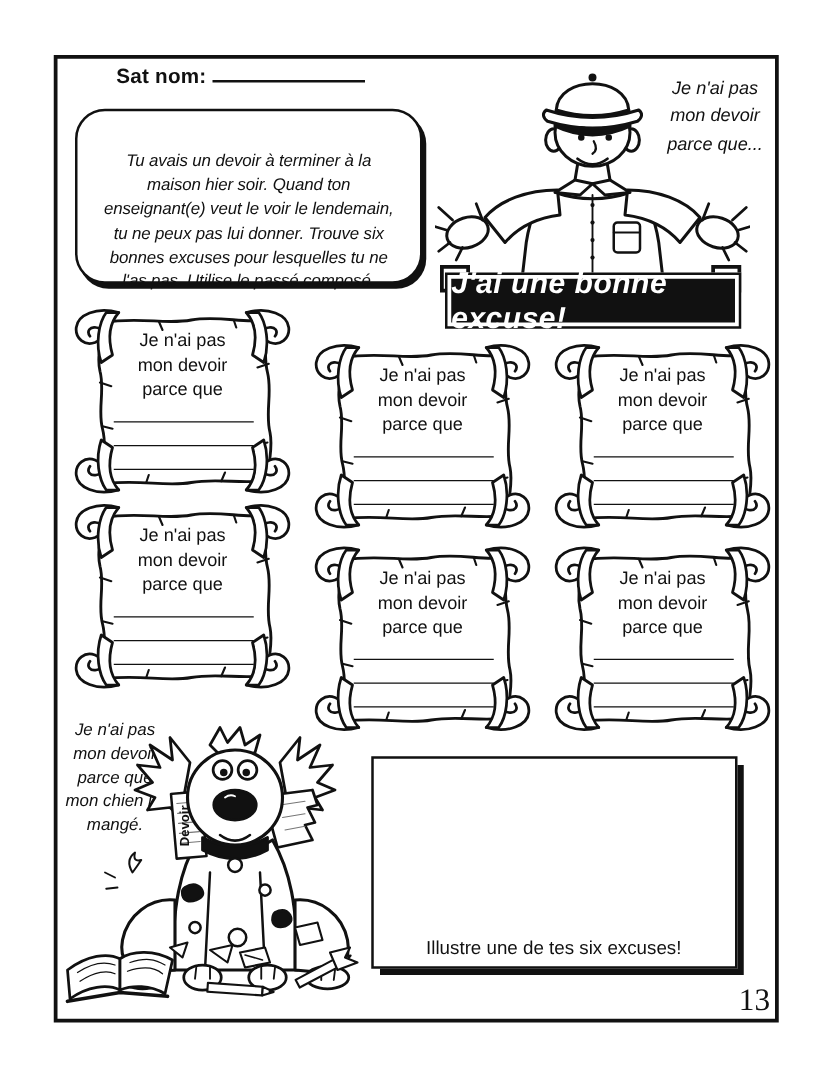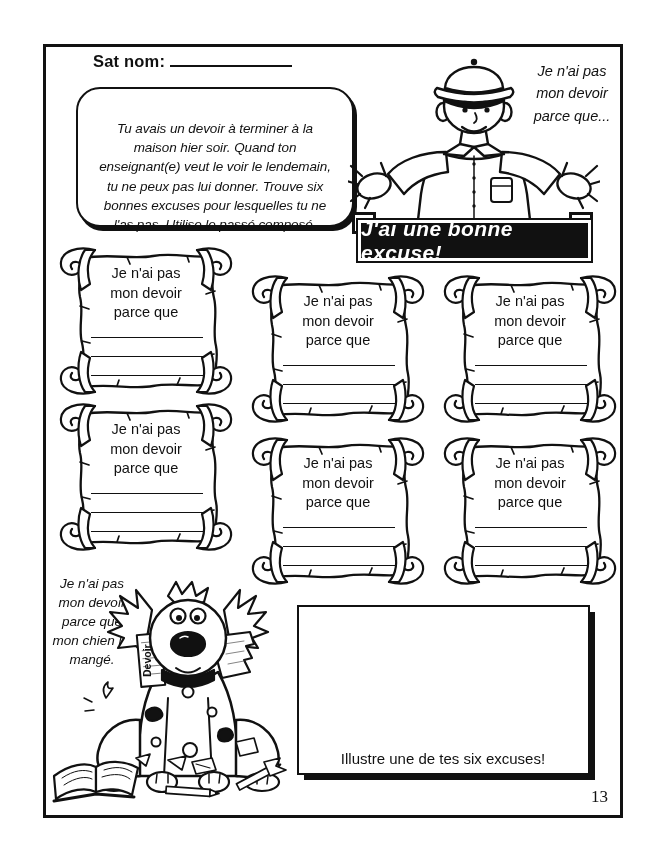--- a/index.html
+++ b/index.html
@@ -11,54 +11,54 @@
   
   .frame{left:43px;top:44px;width:580px;height:774px;border:3px solid #111;box-sizing:border-box;}
   
   .monnom{left:93px;top:52px;font-size:16.5px;font-weight:bold;letter-spacing:.2px;}
   .monnom-line{display:inline-block;width:122px;border-bottom:2px solid #111;}
   
   .bubble{
     left:60px;top:87px;width:278px;height:140px;box-sizing:border-box;
     border:2.5px solid #111;border-radius:24px;box-shadow:3px 4px 0 #111;
     padding:11px 5px;text-align:center;font-style:italic;font-size:13.5px;
-    line-height:1.42;background:#fff;white-space:pre-line;letter-spacing:-.1px;margin-left:16px;
+    line-height:1.42;background:#fff;white-space:pre-line;letter-spacing:-.1px;
   }
   .bubble .u{}
   
   .boy-svg{left:348px;top:48px;width:252px;height:172px;}
   .boy-note{left:518px;top:60px;width:108px;text-align:center;font-style:italic;
     font-size:14.5px;line-height:1.55;white-space:pre-line;}
   .banner-tab{top:212px;width:24px;height:22px;background:#fff;border:3px solid #111;box-sizing:border-box;}
   .tab-l{left:352px;} .tab-r{left:569px;}
   .banner{left:356px;top:218px;width:237px;height:45px;box-sizing:border-box;
     background:#fff;border:2px solid #111;padding:3px;}
   .banner-inner{width:100%;height:100%;background:#111;color:#fff;display:flex;
     align-items:center;justify-content:center;font-weight:800;font-style:italic;
-    font-size:21px;letter-spacing:.4px;box-sizing:border-box;}
+    font-size:24px;letter-spacing:.4px;box-sizing:border-box;}
   
   .scroll{position:absolute;width:178px;height:150px;}
   .s1{left:57px;top:246px;}  .s2{left:57px;top:402px;}
   .s3{left:249px;top:274px;} .s4{left:249px;top:436px;}
   .s5{left:441px;top:274px;} .s6{left:441px;top:436px;}
   .scroll-svg{position:absolute;left:0;top:0;width:100%;height:100%;}
   .scroll-label{position:absolute;left:0;right:0;top:18px;text-align:center;
     font-size:14.5px;line-height:1.35;white-space:pre-line;}
   .scroll-line{position:absolute;left:34px;width:112px;height:0;border-top:1.7px solid #111;}
   .ln1{top:91px;} .ln2{top:110px;} .ln3{top:129px;}
   
   .dog-note{left:36px;top:575px;width:112px;text-align:center;font-style:italic;
     font-size:13.5px;line-height:1.4;white-space:pre-line;}
   .dog-svg{left:40px;top:580px;width:260px;height:230px;}
   
   .illus-box{left:297px;top:605px;width:293px;height:170px;background:#fff;
     border:2px solid #111;box-sizing:border-box;box-shadow:6px 6px 0 -1px #111;}
   .footer-caption{left:307px;top:750px;width:272px;text-align:center;
     font-size:15px;}
-  .pagenum{left:591px;top:787px;font-family:"Liberation Serif",serif;font-size:17px;}
+  .pagenum{left:591px;top:787px;font-family:"Liberation Serif",serif;font-size:25px;}
   svg{display:block;}
   svg *{vector-effect:none;}
 </style>
 </head>
 <body>
 
 <div id="root">
 
   <svg width="0" height="0" style="position:absolute" aria-hidden="true">
     <defs>

